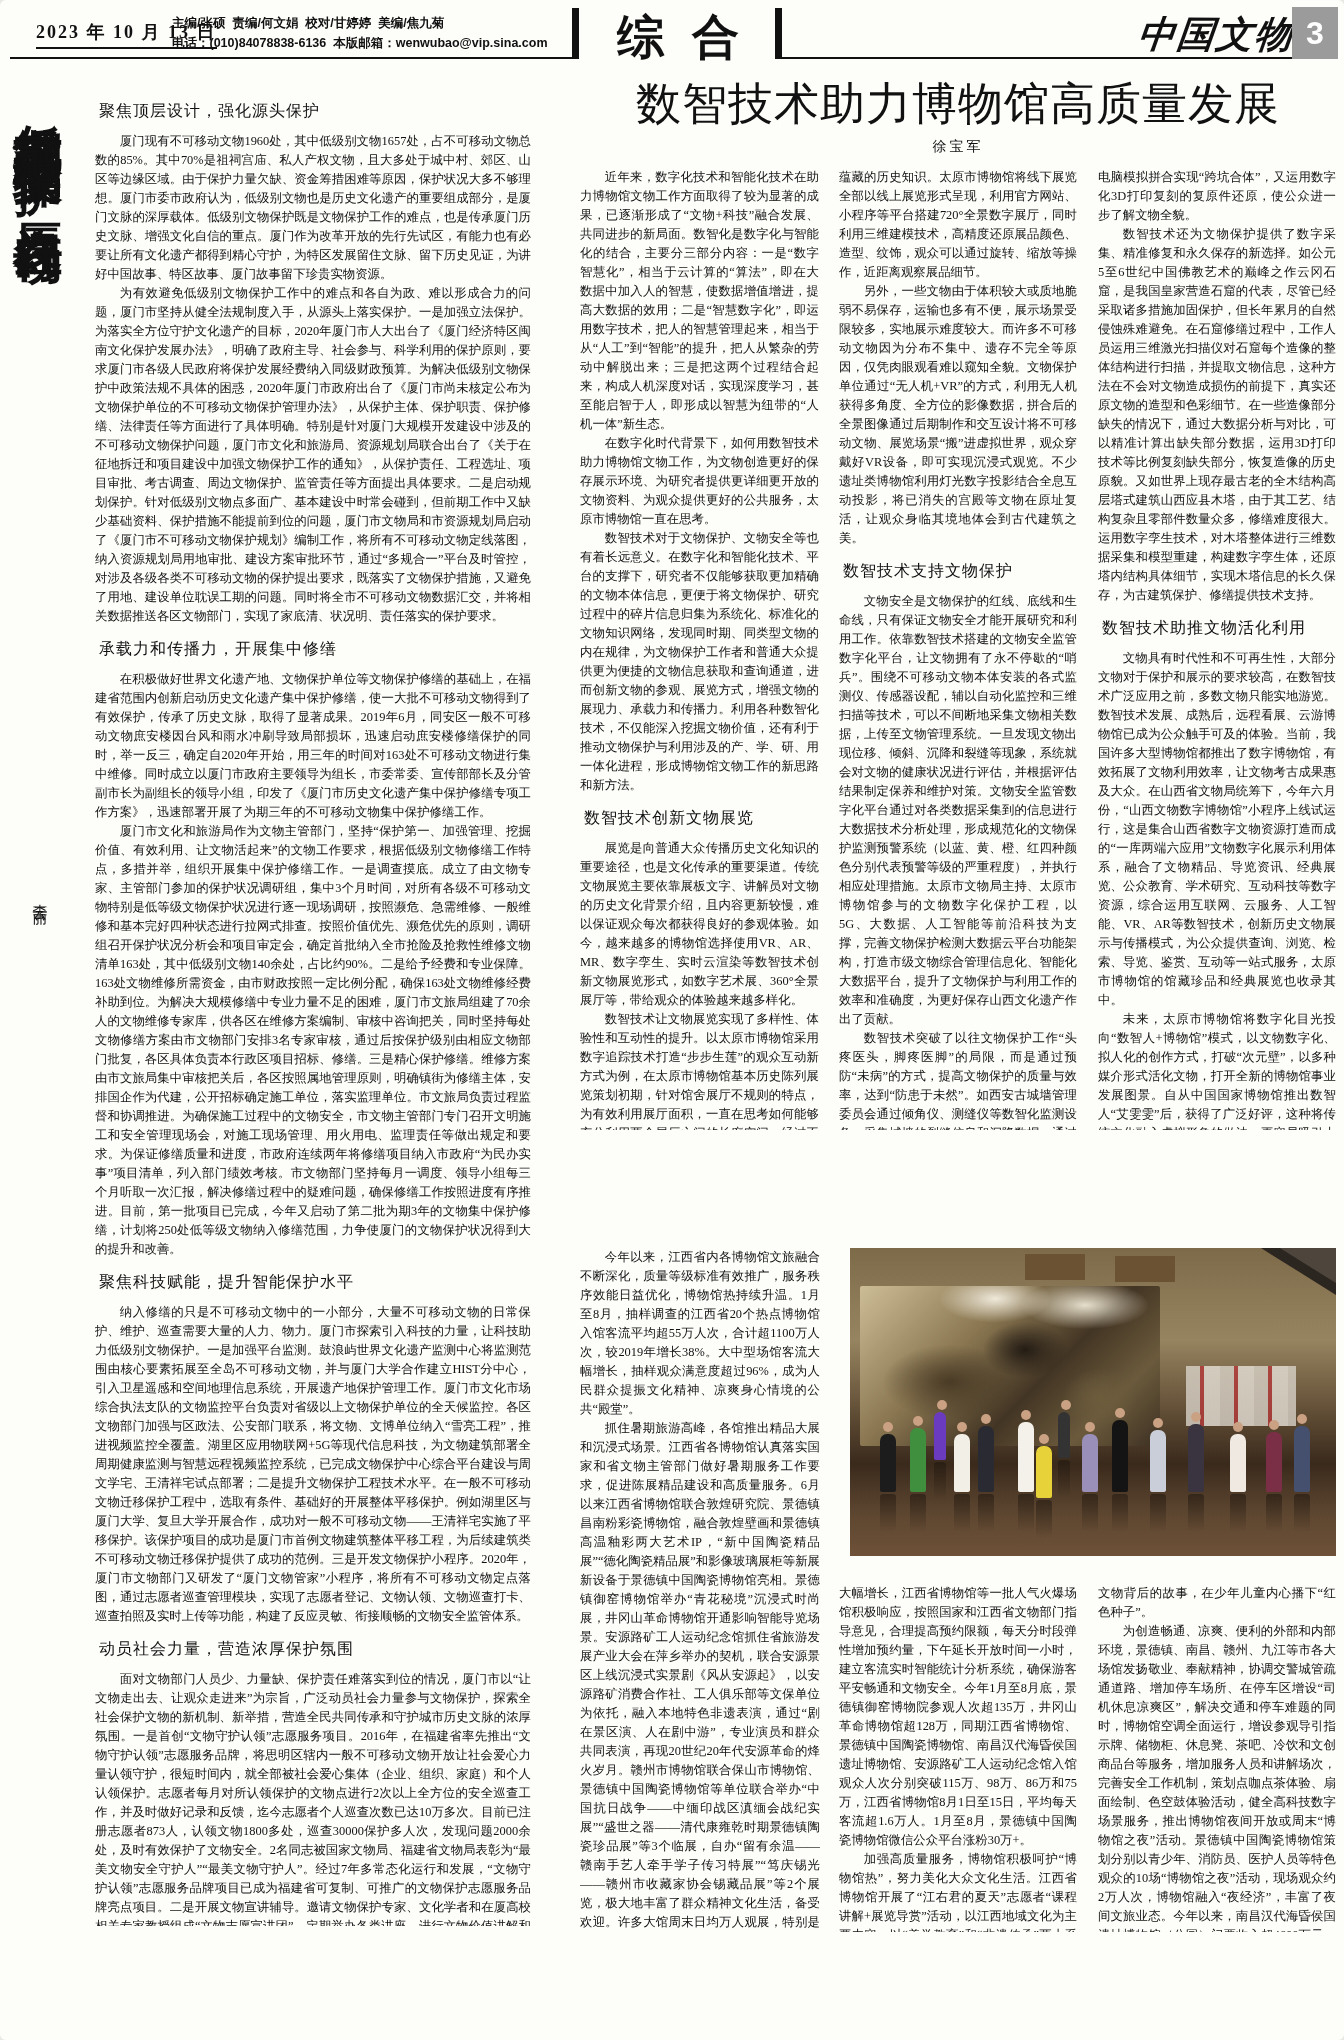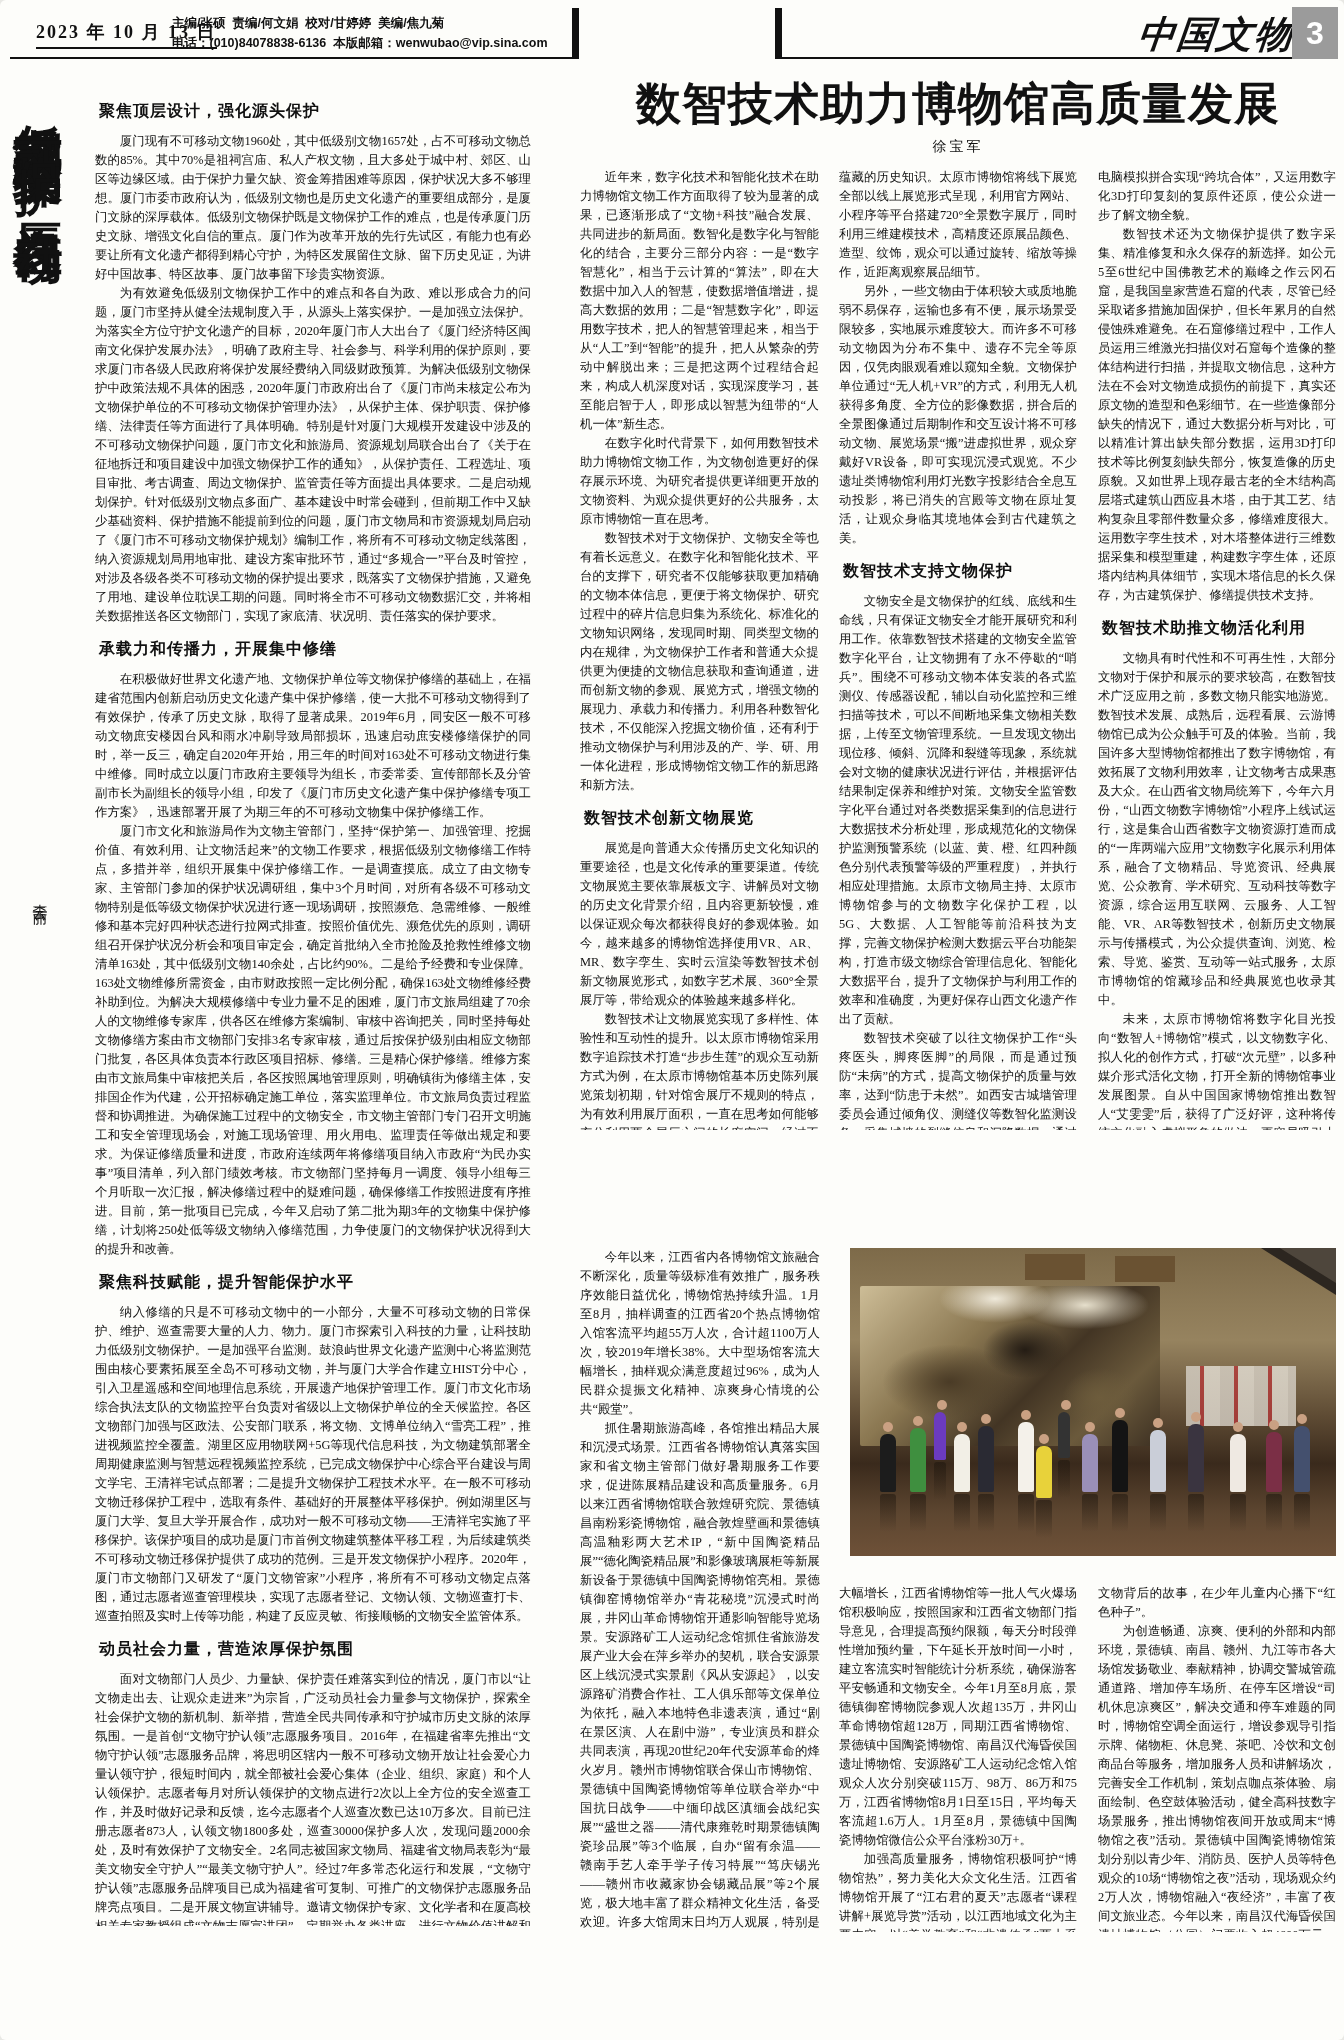--- a/index.html
+++ b/index.html
@@ -18,30 +18,30 @@
              font-size:47px;font-weight:900;font-family:"Liberation Sans","DejaVu Sans",sans-serif;letter-spacing:28px;text-indent:28px;}
   .paper-name{position:absolute;left:1138px;top:10px;font-size:37px;font-weight:900;
               font-style:italic;transform:skewX(-6deg);letter-spacing:2px;}
   .page-box{position:absolute;left:1292px;top:7px;width:46px;height:52px;background:#9b9b9b;
             color:#fff;font-size:32px;font-weight:bold;text-align:center;line-height:52px;
             font-family:"Liberation Sans","DejaVu Sans",sans-serif;}
   
   .body-col{position:absolute;overflow:hidden;font-size:12.4px;line-height:19px;text-align:justify;}
   .body-col p{margin:0;text-indent:2em;}
   .body-col p.cont{text-indent:0;}
-  .body-col h4{margin:13px 0 12px 4px;font-size:16px;font-weight:700;
+  .body-col h4{margin:13px 0 12px 4px;font-size:16px;font-weight:400;
                font-family:"Liberation Sans","DejaVu Sans",sans-serif;letter-spacing:1px;}
   
   .vhead{position:absolute;left:8px;top:86px;height:870px;writing-mode:vertical-rl;text-orientation:upright;
          font-size:49px;font-weight:900;letter-spacing:4px;line-height:60px;}
   .vbyline{position:absolute;left:30px;top:892px;writing-mode:vertical-rl;text-orientation:upright;
            font-size:15px;letter-spacing:4px;}
   
   .headline1{position:absolute;left:580px;top:74px;width:756px;text-align:center;
-             font-size:45px;font-weight:700;letter-spacing:1px;}
+             font-size:45px;font-weight:400;letter-spacing:1px;}
   .byline1{position:absolute;left:580px;top:138px;width:756px;text-align:center;font-size:14px;letter-spacing:3px;}
   .headline2{position:absolute;left:580px;top:1146px;width:756px;text-align:center;
              font-size:44px;font-weight:900;letter-spacing:4px;}
   .byline2{position:absolute;left:580px;top:1258px;width:756px;text-align:right;font-size:14px;letter-spacing:3px;}
   
   .photo{position:absolute;left:850px;top:1248px;width:486px;height:308px;overflow:hidden;
          background:linear-gradient(180deg,#7d6a49 0%,#8d7a57 18%,#96835f 30%,#5d4a33 55%,#3a2a1c 70%,#5d4630 86%,#6e5138 100%);}
   .mural{position:absolute;left:10px;top:38px;width:300px;height:160px;border-radius:2px;
          background:
            radial-gradient(60px 40px at 55% 40%,#241c14 0%,rgba(36,28,20,0) 70%),
@@ -75,20 +75,21 @@
 
 <div id="page">
 
   <div class="mh-date">2023 年 10 月 13 日</div>
   <div class="mh-ed">主编/张硕  责编/何文娟  校对/甘婷婷  美编/焦九菊
 电话：(010)84078838-6136  本版邮箱：wenwubao@vip.sina.com</div>
   <div class="rule l"></div>
   <div class="rule r"></div>
   <div class="secbar b1"></div>
   <div class="secbar b2"></div>
+  <div class="sec-title">综合</div>
   <div class="paper-name">中国文物报</div>
   <div class="page-box">3</div>
 
   <div class="vhead">低级别不可移动文物保护　厦门在行动</div>
   <div class="vbyline">李云丽</div>
   <div class="body-col" style="left:95px;top:88px;width:436px;height:1838px;">
       <h4>聚焦顶层设计，强化源头保护</h4>
       <p>厦门现有不可移动文物1960处，其中低级别文物1657处，占不可移动文物总数的85%。其中70%是祖祠宫庙、私人产权文物，且大多处于城中村、郊区、山区等边缘区域。由于保护力量欠缺、资金筹措困难等原因，保护状况大多不够理想。厦门市委市政府认为，低级别文物也是历史文化遗产的重要组成部分，是厦门文脉的深厚载体。低级别文物保护既是文物保护工作的难点，也是传承厦门历史文脉、增强文化自信的重点。厦门作为改革开放的先行先试区，有能力也有必要让所有文化遗产都得到精心守护，为特区发展留住文脉、留下历史见证，为讲好中国故事、特区故事、厦门故事留下珍贵实物资源。</p>
       <p>为有效避免低级别文物保护工作中的难点和各自为政、难以形成合力的问题，厦门市坚持从健全法规制度入手，从源头上落实保护。一是加强立法保护。为落实全方位守护文化遗产的目标，2020年厦门市人大出台了《厦门经济特区闽南文化保护发展办法》，明确了政府主导、社会参与、科学利用的保护原则，要求厦门市各级人民政府将保护发展经费纳入同级财政预算。为解决低级别文物保护中政策法规不具体的困惑，2020年厦门市政府出台了《厦门市尚未核定公布为文物保护单位的不可移动文物保护管理办法》，从保护主体、保护职责、保护修缮、法律责任等方面进行了具体明确。特别是针对厦门大规模开发建设中涉及的不可移动文物保护问题，厦门市文化和旅游局、资源规划局联合出台了《关于在征地拆迁和项目建设中加强文物保护工作的通知》，从保护责任、工程选址、项目审批、考古调查、周边文物保护、监管责任等方面提出具体要求。二是启动规划保护。针对低级别文物点多面广、基本建设中时常会碰到，但前期工作中又缺少基础资料、保护措施不能提前到位的问题，厦门市文物局和市资源规划局启动了《厦门市不可移动文物保护规划》编制工作，将所有不可移动文物定线落图，纳入资源规划局用地审批、建设方案审批环节，通过“多规合一”平台及时管控，对涉及各级各类不可移动文物的保护提出要求，既落实了文物保护措施，又避免了用地、建设单位耽误工期的问题。同时将全市不可移动文物数据汇交，并将相关数据推送各区文物部门，实现了家底清、状况明、责任落实的保护要求。</p>
       <h4>承载力和传播力，开展集中修缮</h4>

